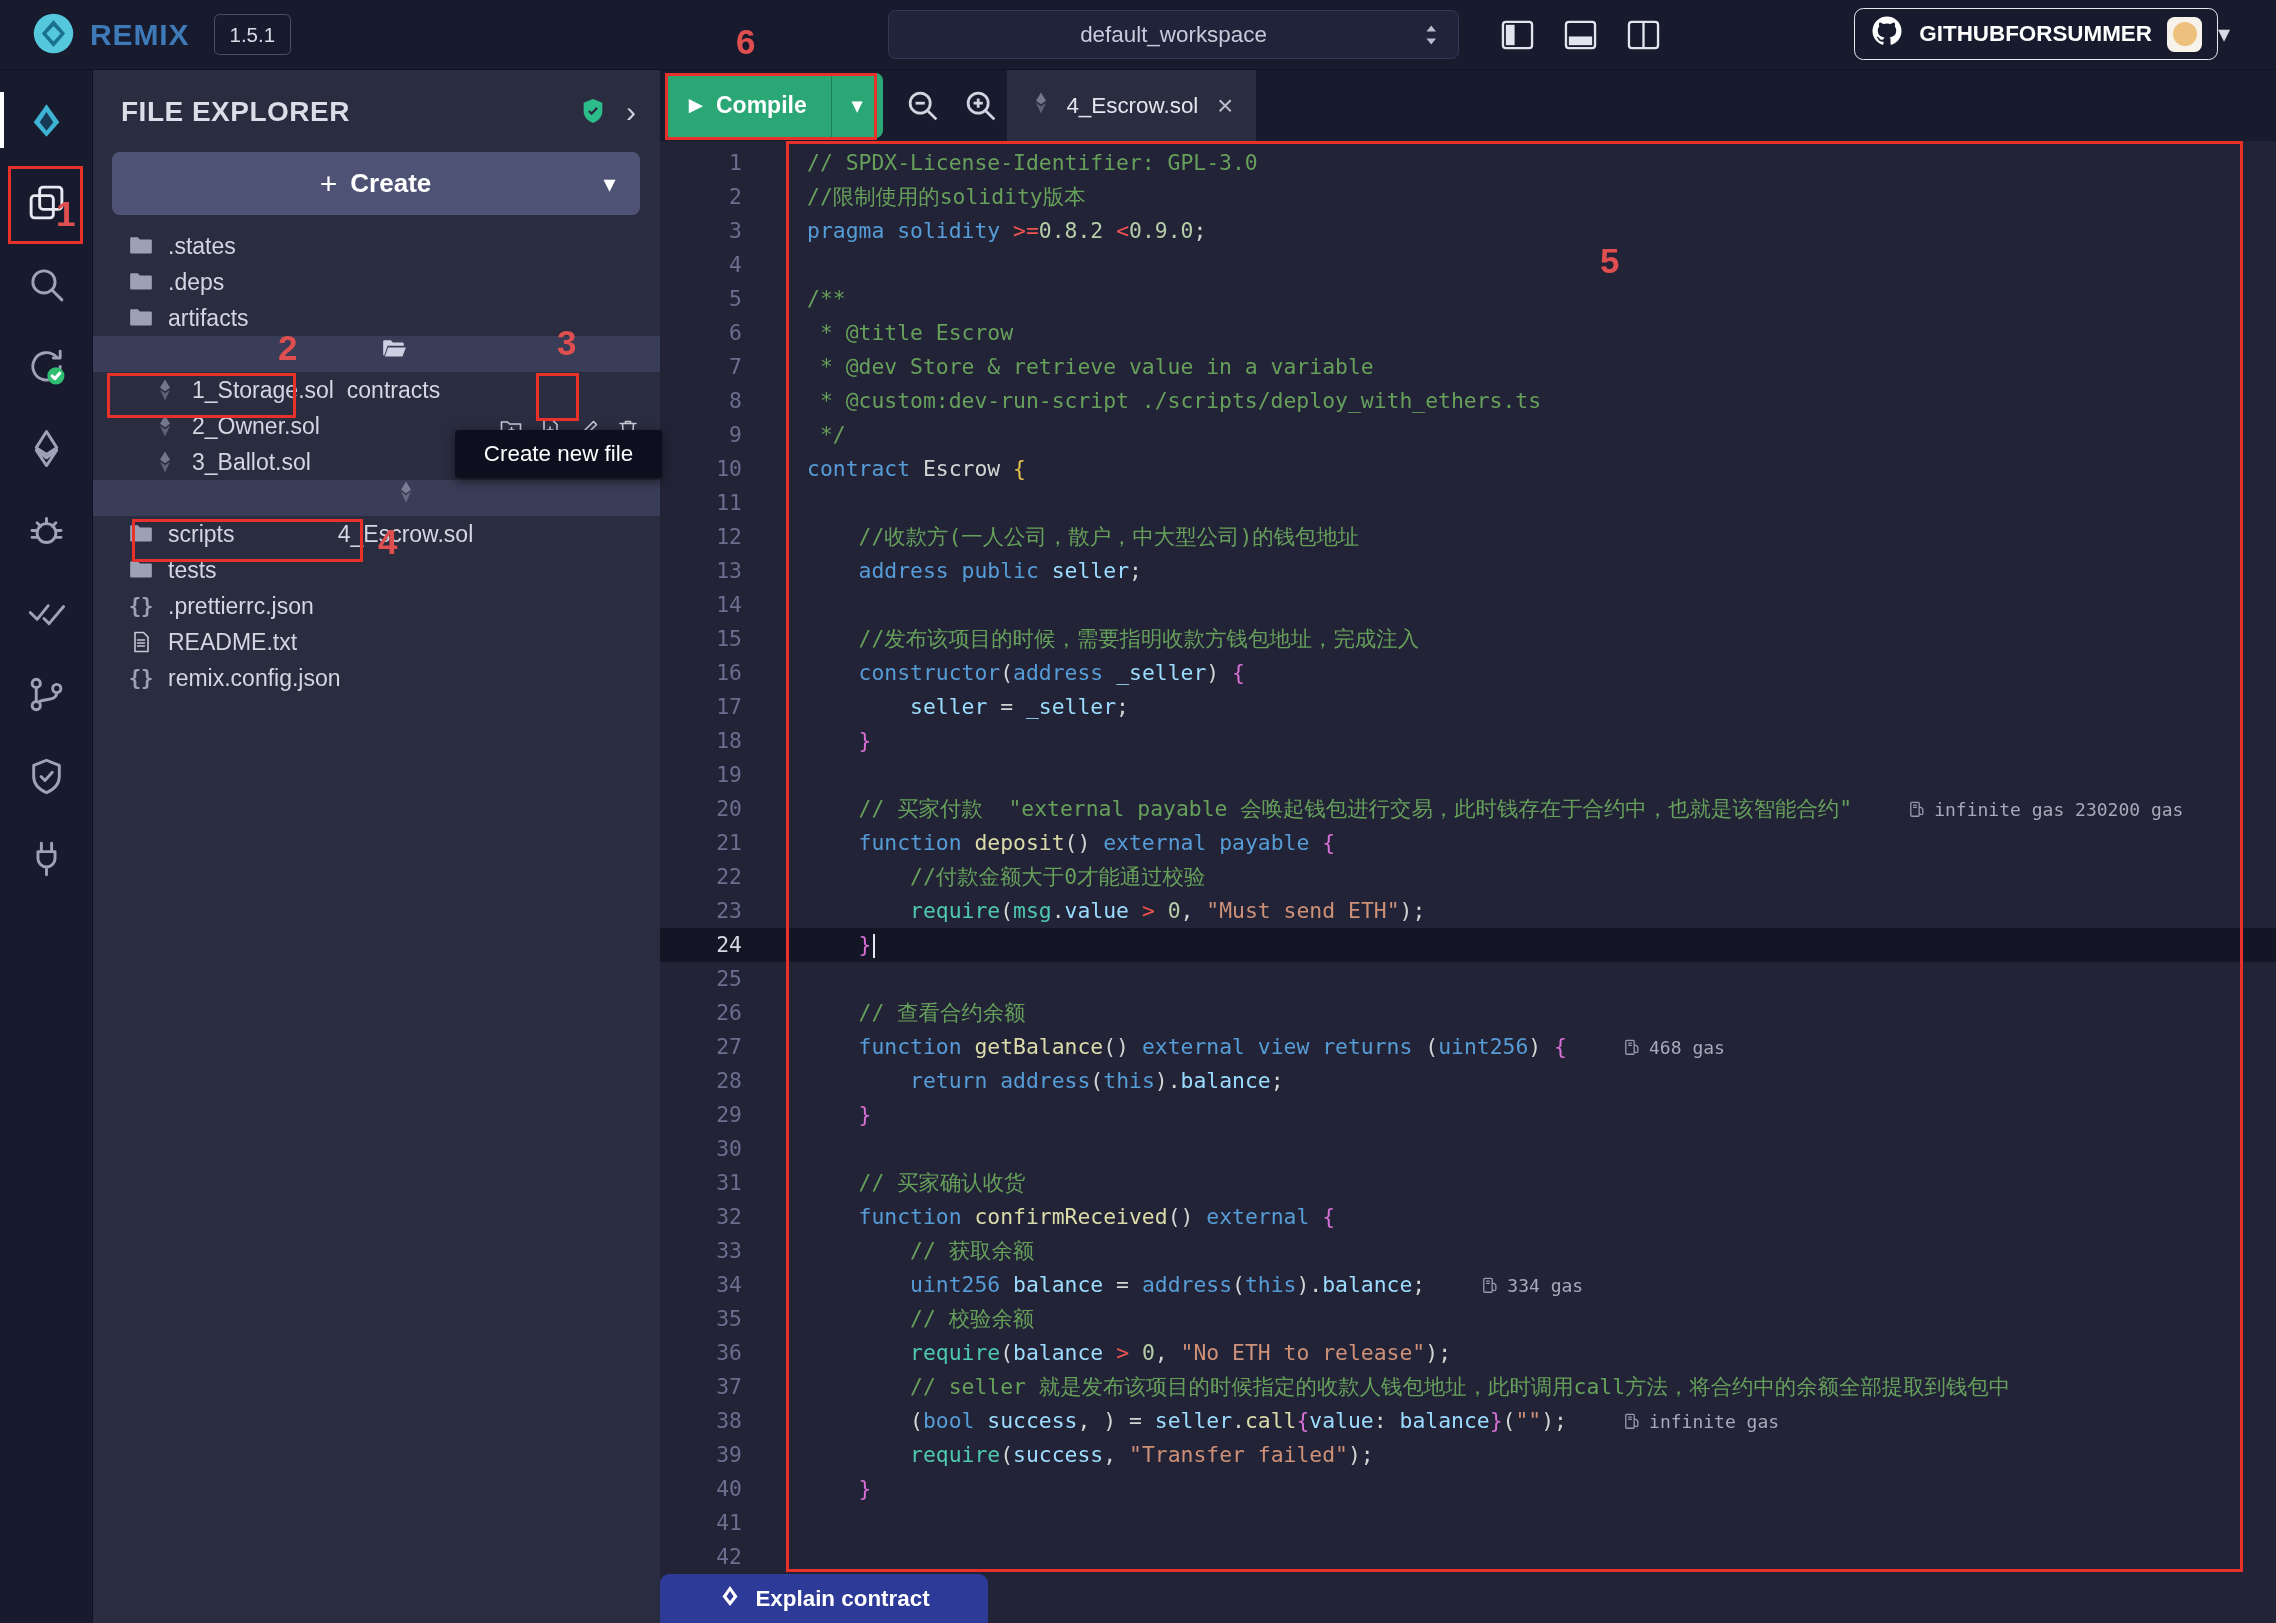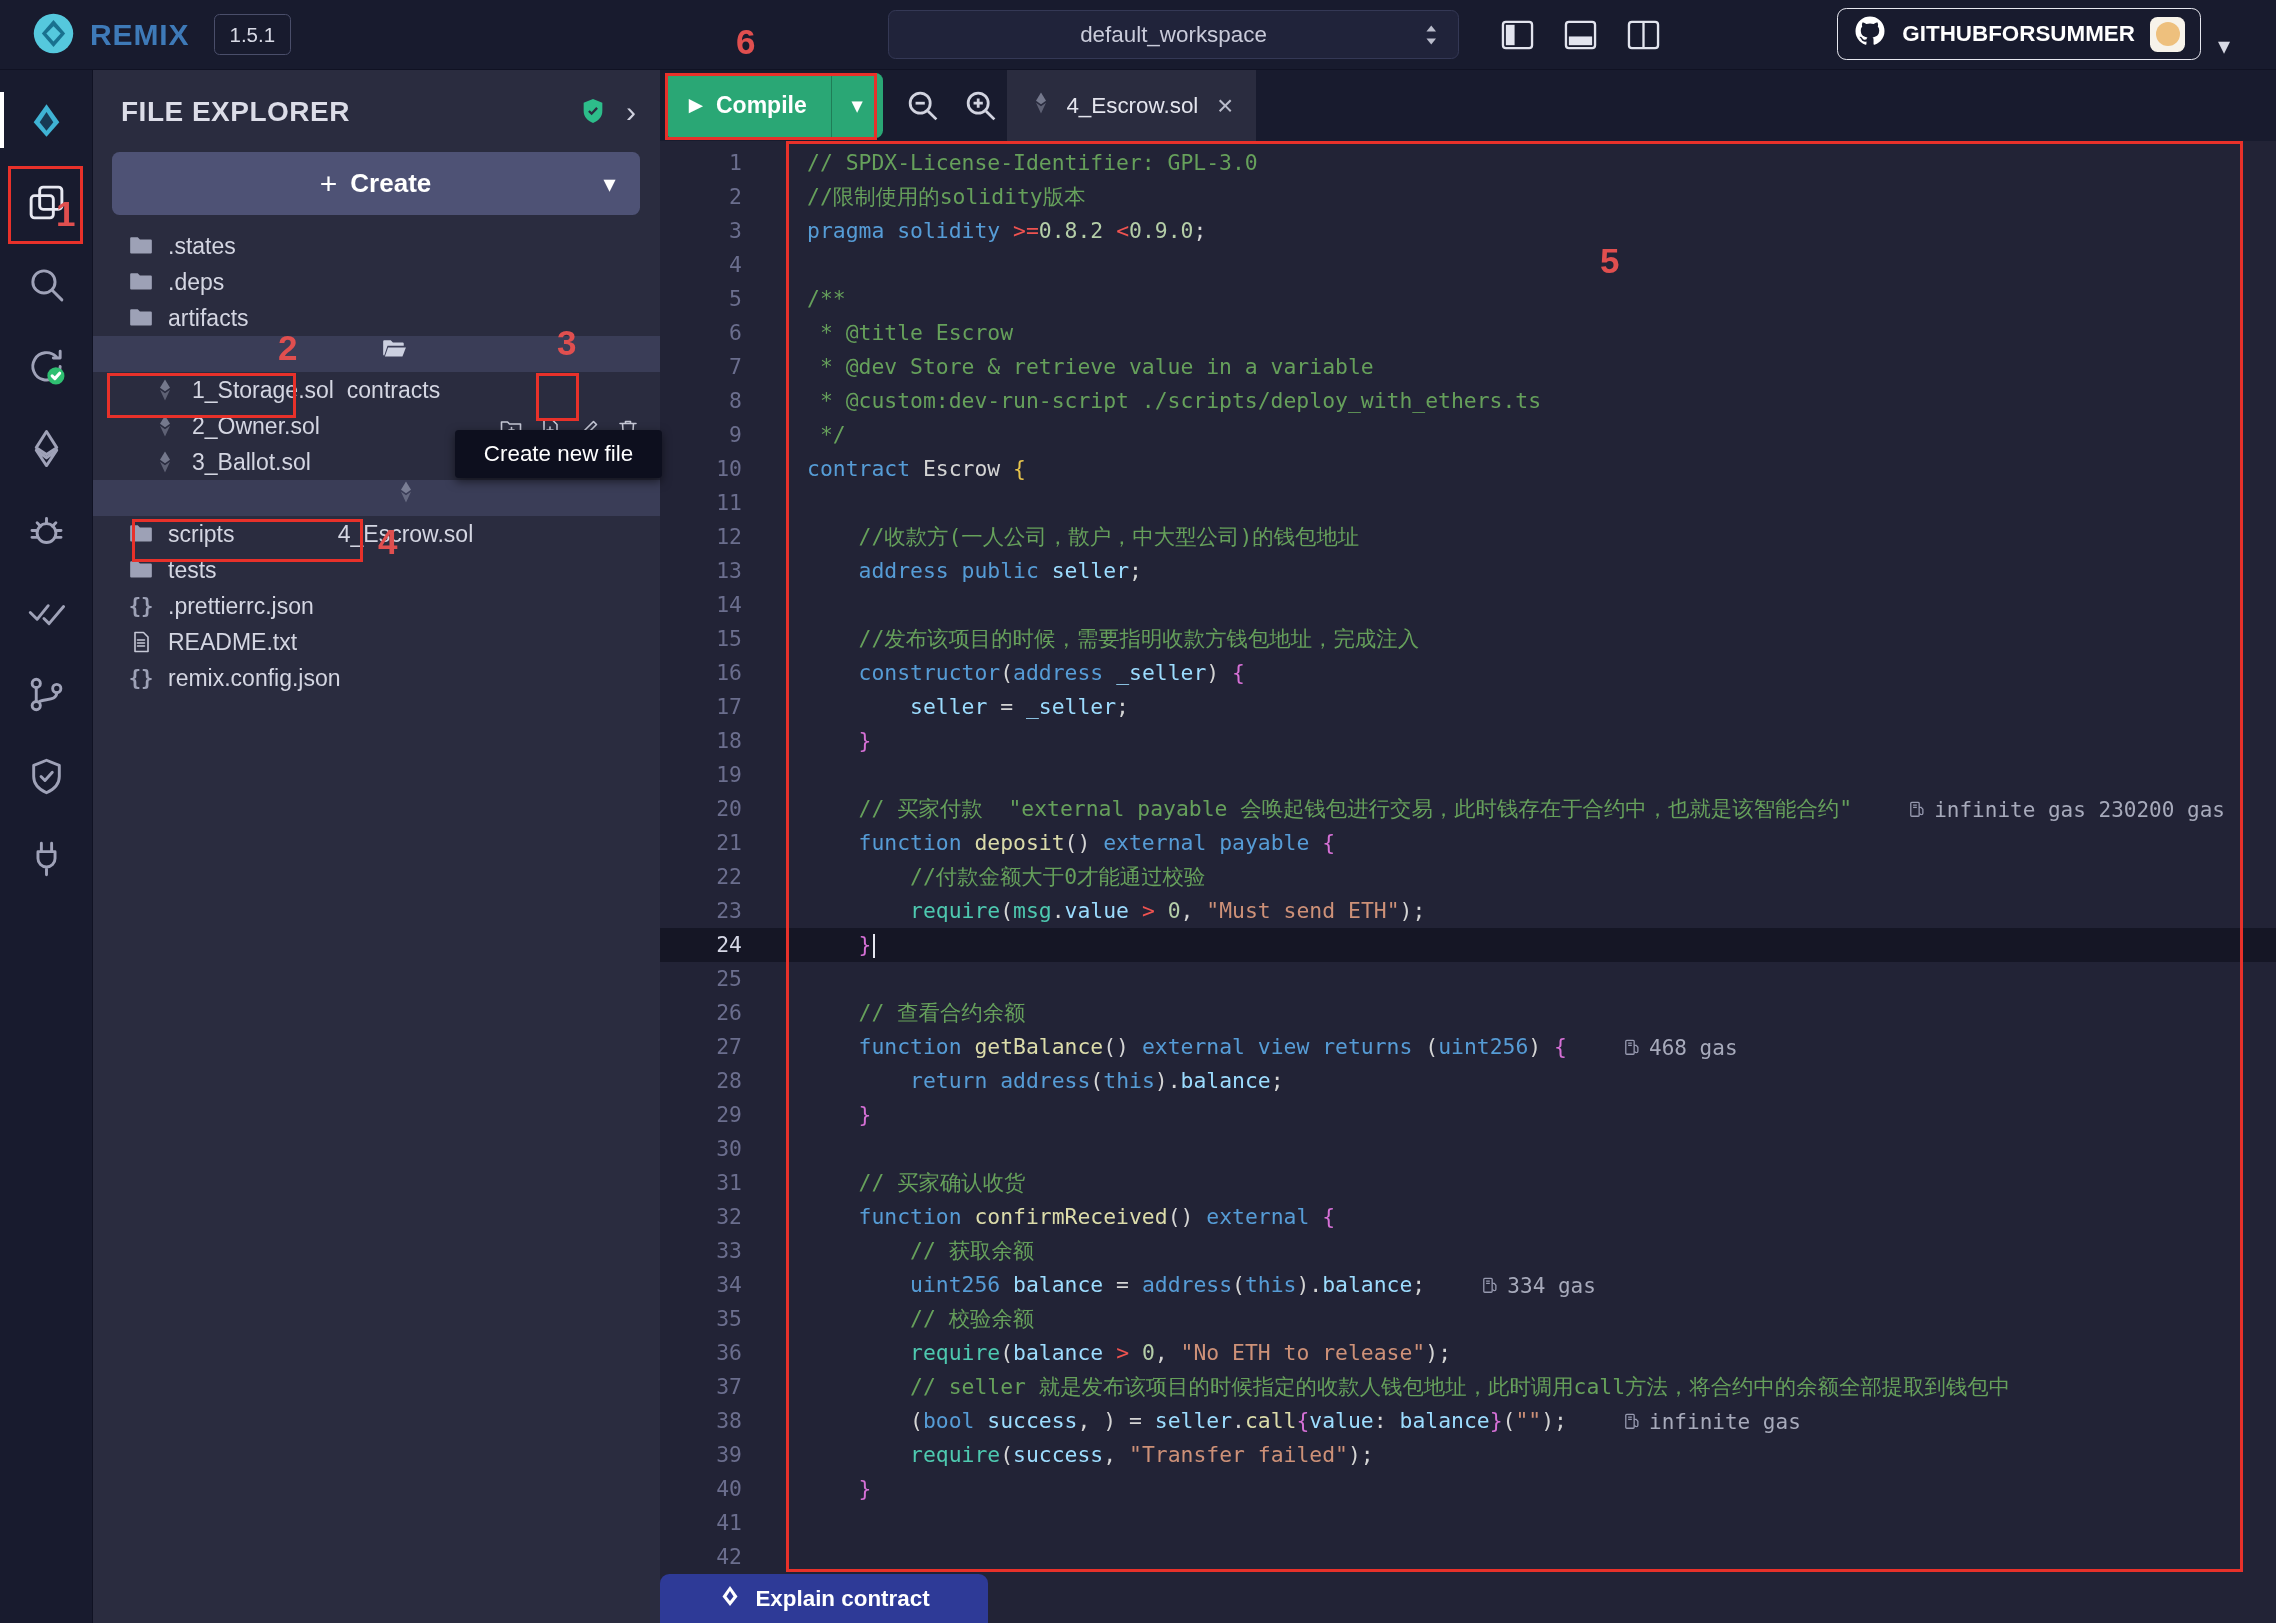--- a/index.html
+++ b/index.html
@@ -12,21 +12,21 @@
   .logo-wrap { display:flex; align-items:center; gap:15px; }
   .logo-text { font-size:30px; font-weight:bold; color:#3e7ab8; letter-spacing:0.9px; }
   .version-chip { margin-left:24px; border:0.9px solid #4a4e6a; border-radius:5.6px; color:#d8dae6;
                   font-size:20.5px; padding:7.5px 15px; }
   .workspace-select { position:absolute; left:888px; top:10.3px; width:571px; height:49px;
                       background:#20233a; border:0.9px solid #343855; border-radius:7.5px;
                       display:flex; align-items:center; justify-content:center; color:#c9cbda; font-size:22.4px; }
   .workspace-select .sel-arrows { position:absolute; right:17px; top:12px; }
   .layout-icons { position:absolute; left:1499px; top:16px; display:flex; gap:26px; }
   .layout-icons .li { width:37px; height:37px; display:flex; align-items:center; justify-content:center; }
-  .account-area { position:absolute; right:47px; top:8.4px; display:flex; align-items:flex-end; gap:17px; }
+  .account-area { position:absolute; right:47px; top:8.4px; display:flex; align-items:center; }
   .account-pill { display:flex; align-items:center; gap:15px; border:1.9px solid #e6e7ef; border-radius:9.3px;
                   height:52px; padding:0 15px; color:#ffffff; font-size:22.4px; font-weight:bold; }
   .avatar { width:35px; height:35px; border-radius:7.5px; background:#f7f3ea; position:relative; }
   .avatar::after { content:''; position:absolute; left:5.6px; top:5.6px; width:24px; height:24px;
                    border-radius:50%; background:#eec07d; }
   .caret-glyph { color:#d7d9e4; font-size:24px; }
 
   
   .iconbar { position:absolute; top:70px; left:0; width:93px; bottom:0; background:#181b2e;
              display:flex; flex-direction:column; padding-top:9.3px; border-right:0.9px solid #101223; }
@@ -73,21 +73,21 @@
   .tab-close { color:#b9bbca; font-size:28px; margin-left:5.6px; }
 
   .code-wrap { position:absolute; top:71px; left:0; right:0; bottom:0; padding-top:4.7px;
                font-family:"DejaVu Sans Mono","Liberation Mono",monospace; font-size:21.4px; overflow:hidden; }
   .code-row { display:flex; height:34px; line-height:34px; }
   .code-row.active { background:rgba(8,9,20,.5); }
   .ln { flex:0 0 121px; text-align:right; padding-right:39px; color:#6b6e8e; }
   .code-row.active .ln { color:#d5d7e5; }
   .code-text { white-space:pre; padding-left:26px; }
   .cursor { display:inline-block; width:1.9px; height:24px; background:#e6e7f0; vertical-align:middle; margin-left:1.9px; }
-  .gas { display:inline-flex; align-items:center; gap:7.5px; margin-left:56px; color:#a7aabb; font-size:21px; vertical-align:middle; }
+  .gas { display:inline-flex; align-items:center; gap:7.5px; margin-left:56px; color:#a7aabb; font-size:18px; vertical-align:middle; }
 
   .tok-c { color:#66a05b; } .tok-k { color:#569cd6; } .tok-f { color:#dcdcaa; }
   .tok-s { color:#ce9178; } .tok-n { color:#b5cea8; } .tok-v { color:#9cdcfe; }
   .tok-o { color:#ef5350; } .tok-t { color:#4ec9b0; } .tok-p { color:#d4d4d4; }
   .tok-y { color:#e6c34c; } .tok-m { color:#d670d6; }
 
   .explain-btn { position:absolute; left:0; bottom:0; height:50px; width:328px; background:#2e3a97;
                  border-radius:9.3px 9.3px 0 0; display:flex; align-items:center; justify-content:center; gap:13px;
                  color:#ffffff; font-size:22.4px; font-weight:600; z-index:10; cursor:pointer; }
 

